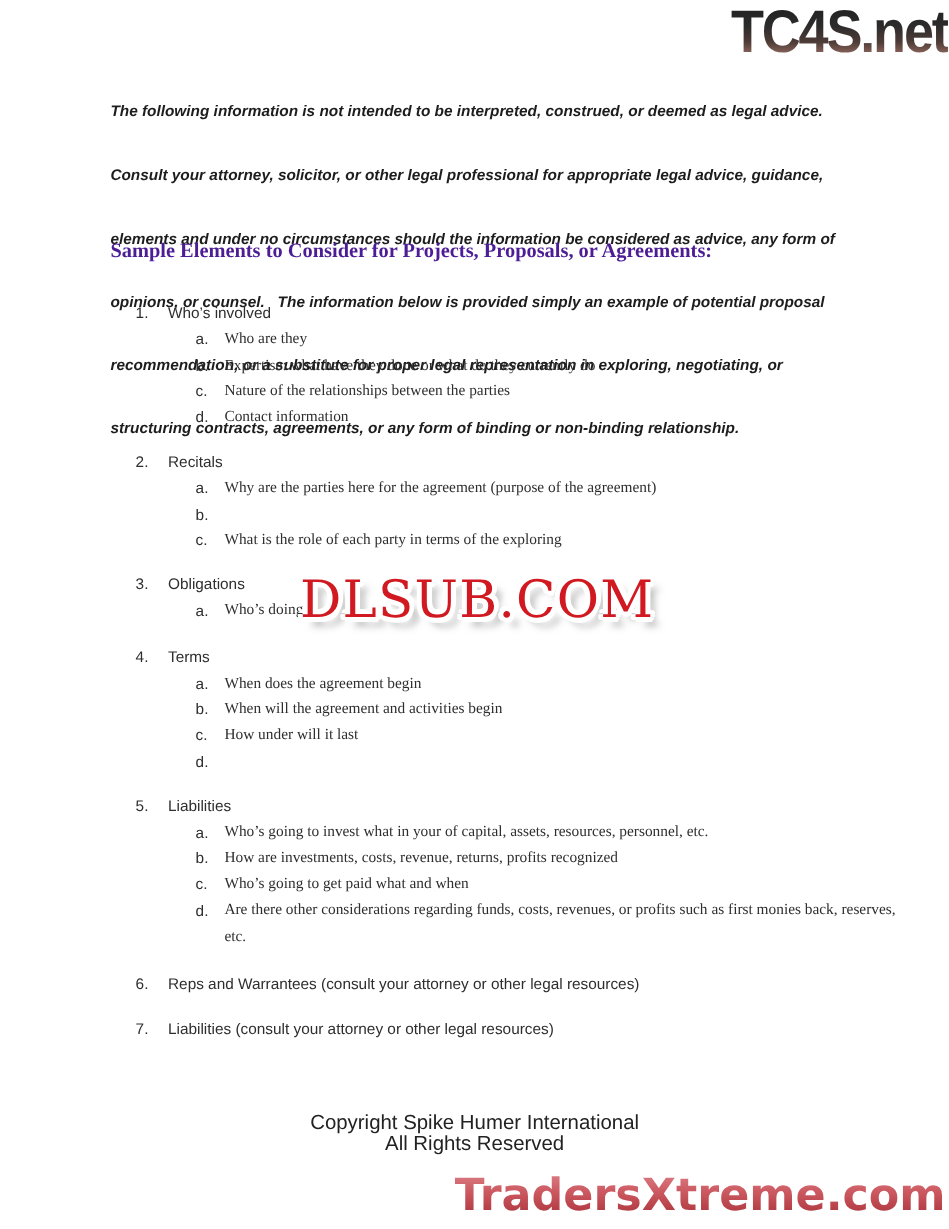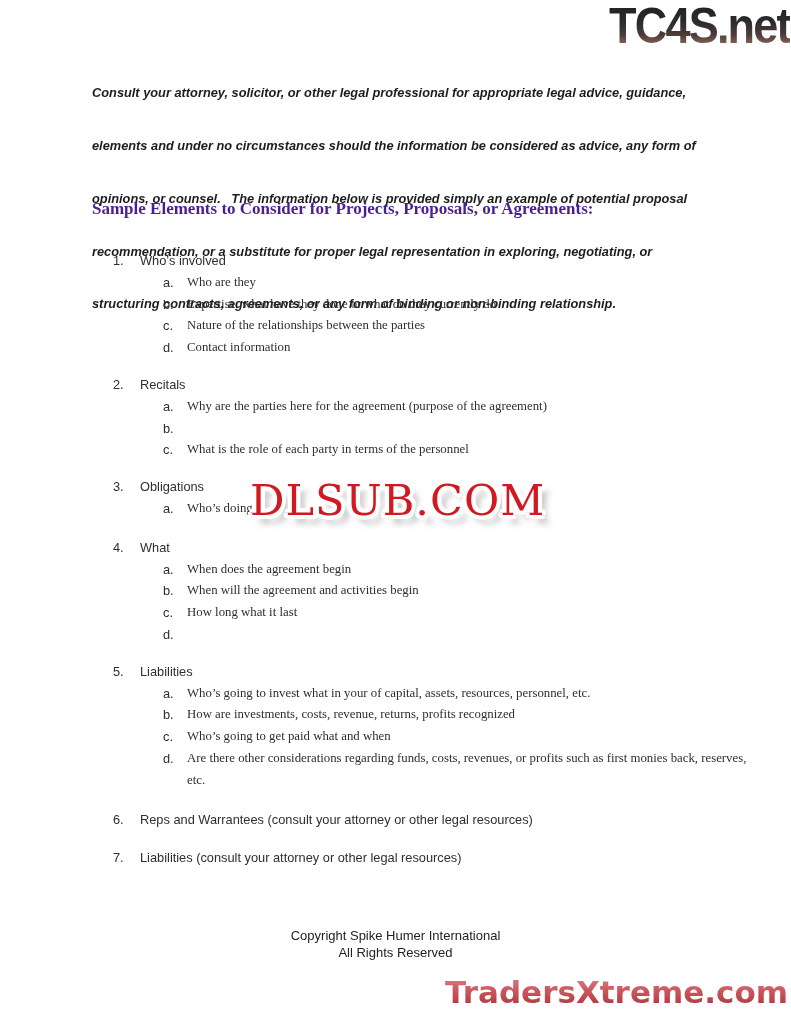--- a/index.html
+++ b/index.html
@@ -96,33 +96,33 @@
       7px 8px 6px rgba(110, 110, 110, 0.55);
   }
 
   
   .footer {
     position: absolute;
     left: 0;
     top: 928px;
     width: 100%;
     text-align: center;
-    font-size: 13px;
+    font-size: 17px;
     line-height: 16.5px;
     color: #222222;
   }
 
   
   .traders {
     position: absolute;
     right: 3px;
     top: 974px;
     font-family: "DejaVu Sans", sans-serif;
     font-weight: 700;
-    font-size: 31px;
+    font-size: 37px;
     line-height: 1.2;
     white-space: nowrap;
     background: linear-gradient(180deg, #de858c 0%, #cb575f 45%, #a52e36 100%);
     -webkit-background-clip: text;
     background-clip: text;
     -webkit-text-fill-color: transparent;
     color: transparent;
   }
   .traders::before {
     content: attr(data-text);
@@ -137,20 +137,21 @@
   }
 </style>
 </head>
 <body>
 
 <div class="page">
 
   <div class="tc4s-logo">TC4S.net</div>
 
   <div class="disclaimer">
+    <div>The following information is not intended to be interpreted, construed, or deemed as legal advice.</div>
     <div>Consult your attorney, solicitor, or other legal professional for appropriate legal advice, guidance,</div>
     <div>elements and under no circumstances should the information be considered as advice, any form of</div>
     <div>opinions, or counsel.   The information below is provided simply an example of potential proposal</div>
     <div>recommendation, or a substitute for proper legal representation in exploring, negotiating, or</div>
     <div>structuring contracts, agreements, or any form of binding or non-binding relationship.</div>
   </div>
 
   <h1 class="heading">Sample Elements to Consider for Projects, Proposals, or Agreements:</h1>
 
   <div class="list">
@@ -185,51 +186,51 @@
       </div>
       <div class="row sub">
         <span class="letter">a.</span>
         <span class="stxt">Why are the parties here for the agreement (purpose of the agreement)</span>
       </div>
       <div class="row sub">
         <span class="letter">b.</span>
       </div>
       <div class="row sub">
         <span class="letter">c.</span>
-        <span class="stxt">What is the role of each party in terms of the personnel</span>
+        <span class="stxt">What is the role of each party in terms of the exploring</span>
       </div>
     </div>
 
     <div class="section gap-lg">
       <div class="row">
         <span class="num">3.</span>
         <span class="txt">Obligations</span>
       </div>
       <div class="row sub">
         <span class="letter">a.</span>
         <span class="stxt">Who’s doing</span>
       </div>
     </div>
 
     <div class="section">
       <div class="row">
         <span class="num">4.</span>
-        <span class="txt">What</span>
+        <span class="txt">Terms</span>
       </div>
       <div class="row sub">
         <span class="letter">a.</span>
         <span class="stxt">When does the agreement begin</span>
       </div>
       <div class="row sub">
         <span class="letter">b.</span>
         <span class="stxt">When will the agreement and activities begin</span>
       </div>
       <div class="row sub">
         <span class="letter">c.</span>
-        <span class="stxt">How long what it last</span>
+        <span class="stxt">How under will it last</span>
       </div>
       <div class="row sub">
         <span class="letter">d.</span>
       </div>
     </div>
 
     <div class="section gap-lg">
       <div class="row">
         <span class="num">5.</span>
         <span class="txt">Liabilities</span>

